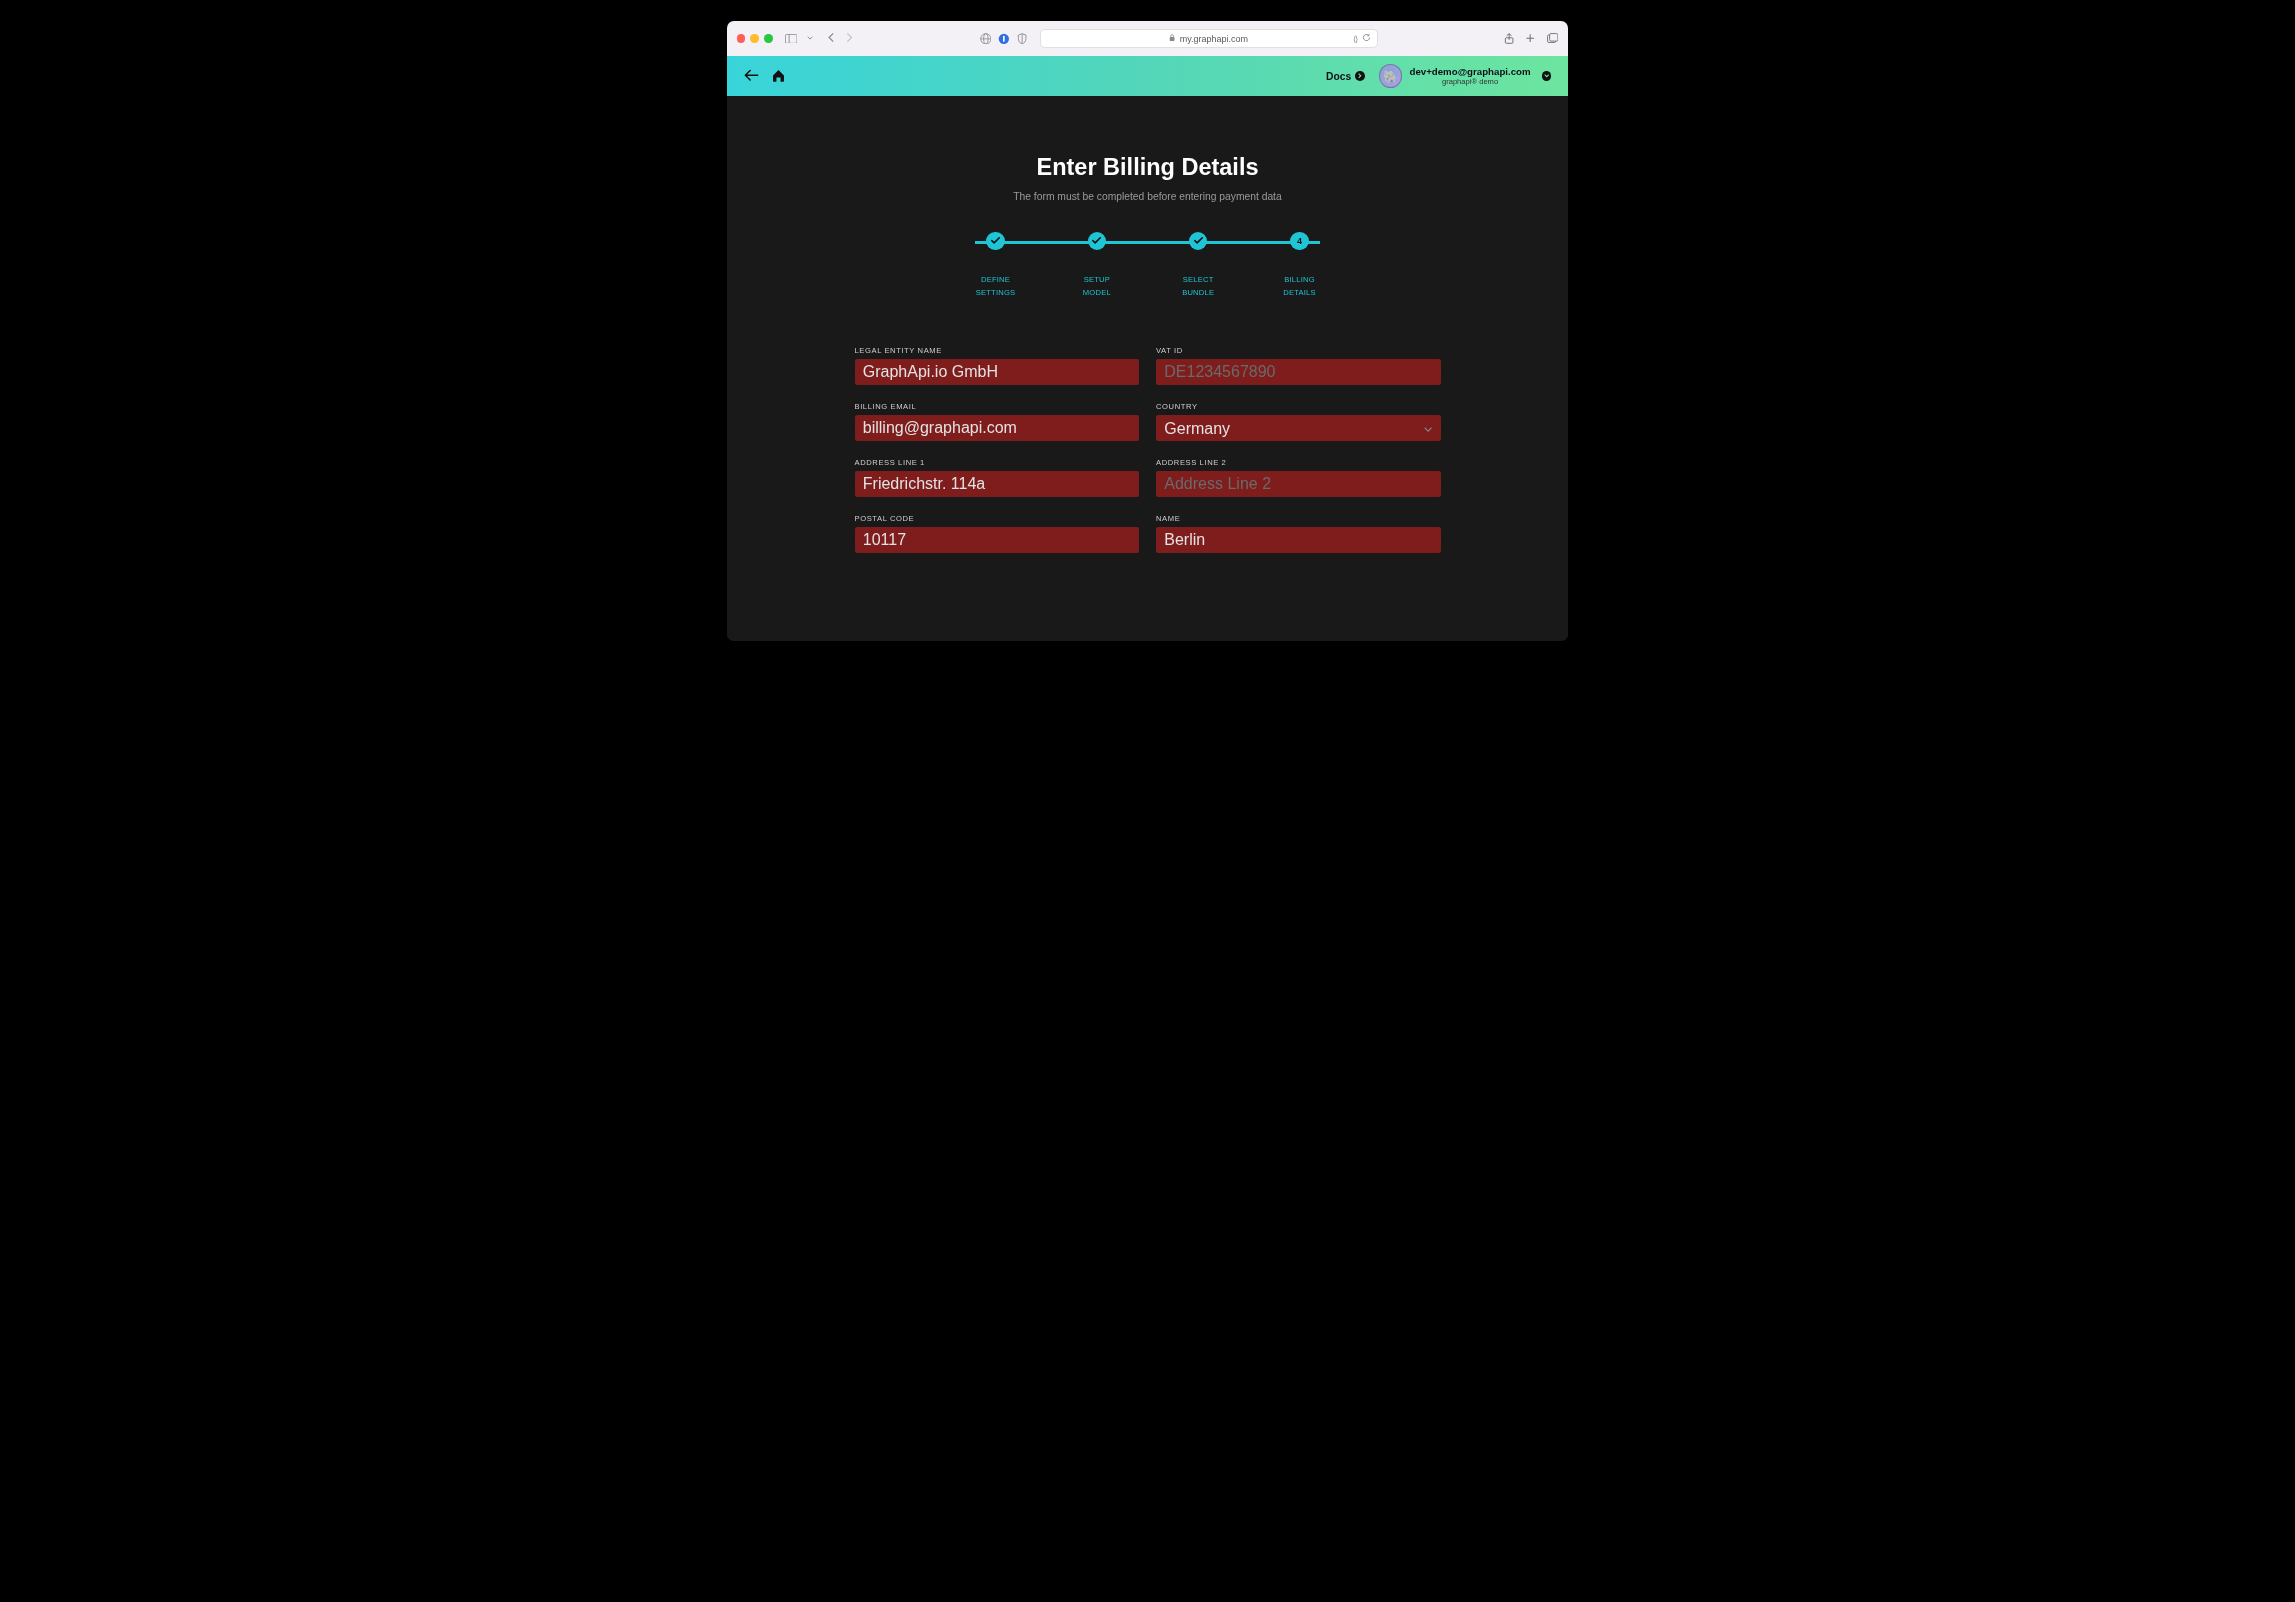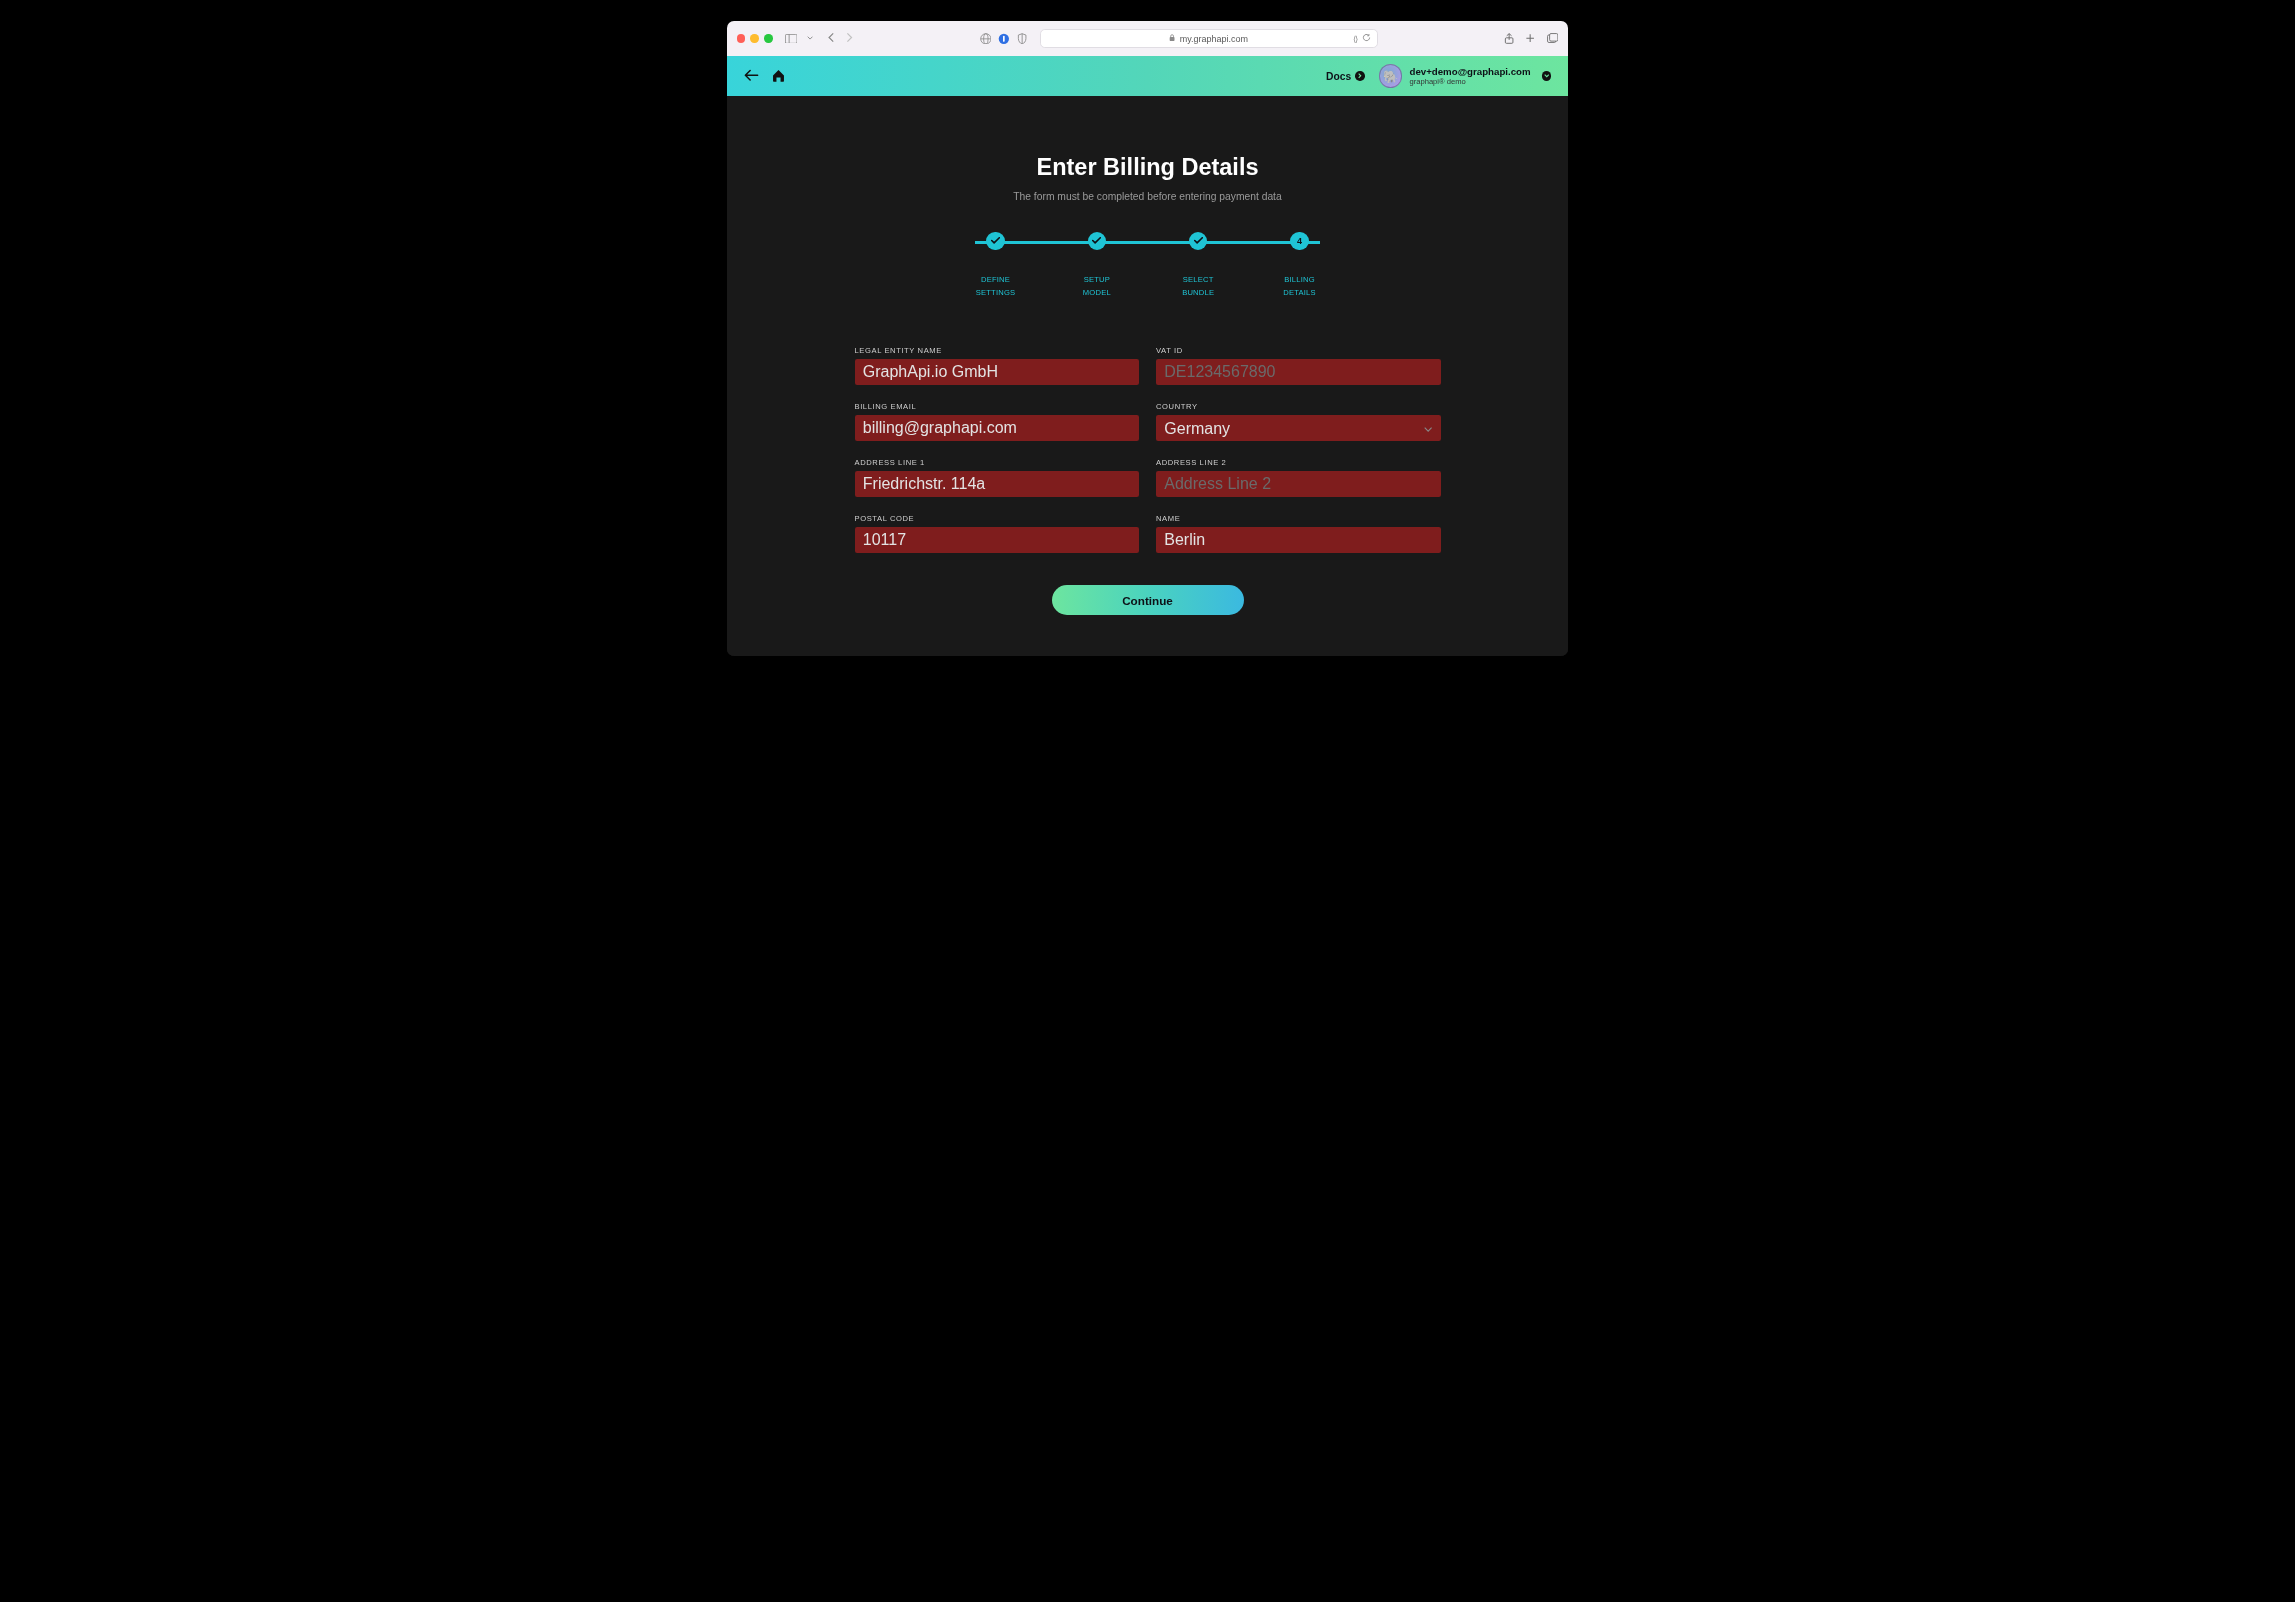--- a/index.html
+++ b/index.html
@@ -77,21 +77,21 @@
     }
     .user-block { display: flex; align-items: center; gap: 7px; }
     .avatar {
       width: 23.5px; height: 23.5px; border-radius: 50%;
       background: radial-gradient(circle at 40% 40%, #7ac 0%, #b9e 100%);
       border: 0.7px solid rgba(0,0,0,0.25);
       display:flex; align-items:center; justify-content:center; font-size:12.4px;
     }
     .user-text { display: flex; flex-direction: column; }
     .user-email { font-weight: 700; font-size: 9.7px; color: #0d1117; text-align: right; }
-    .user-org { font-size: 7.6px; color: #333; }
+    .user-org { font-size: 7.6px; color: #333; text-align: center; }
 
     
     .content {
       background: #191919;
       padding: 38px 0 41px;
       min-height: 545px;
     }
     .page-title {
       color: #fff;
       font-size: 23.5px;
@@ -426,19 +426,16 @@
           <input class="field-input" value="10117" style="">
         </div>
 
         <div class="field">
           <label class="field-label">NAME</label>
           <input class="field-input" value="Berlin" style="">
         </div>
 
       </div>
 
-      <div class="continue-wrap">
-        <button class="continue-btn">Continue</button>
-      </div>
     </div>
   </div>
 </div>
 
 
 </body></html>

